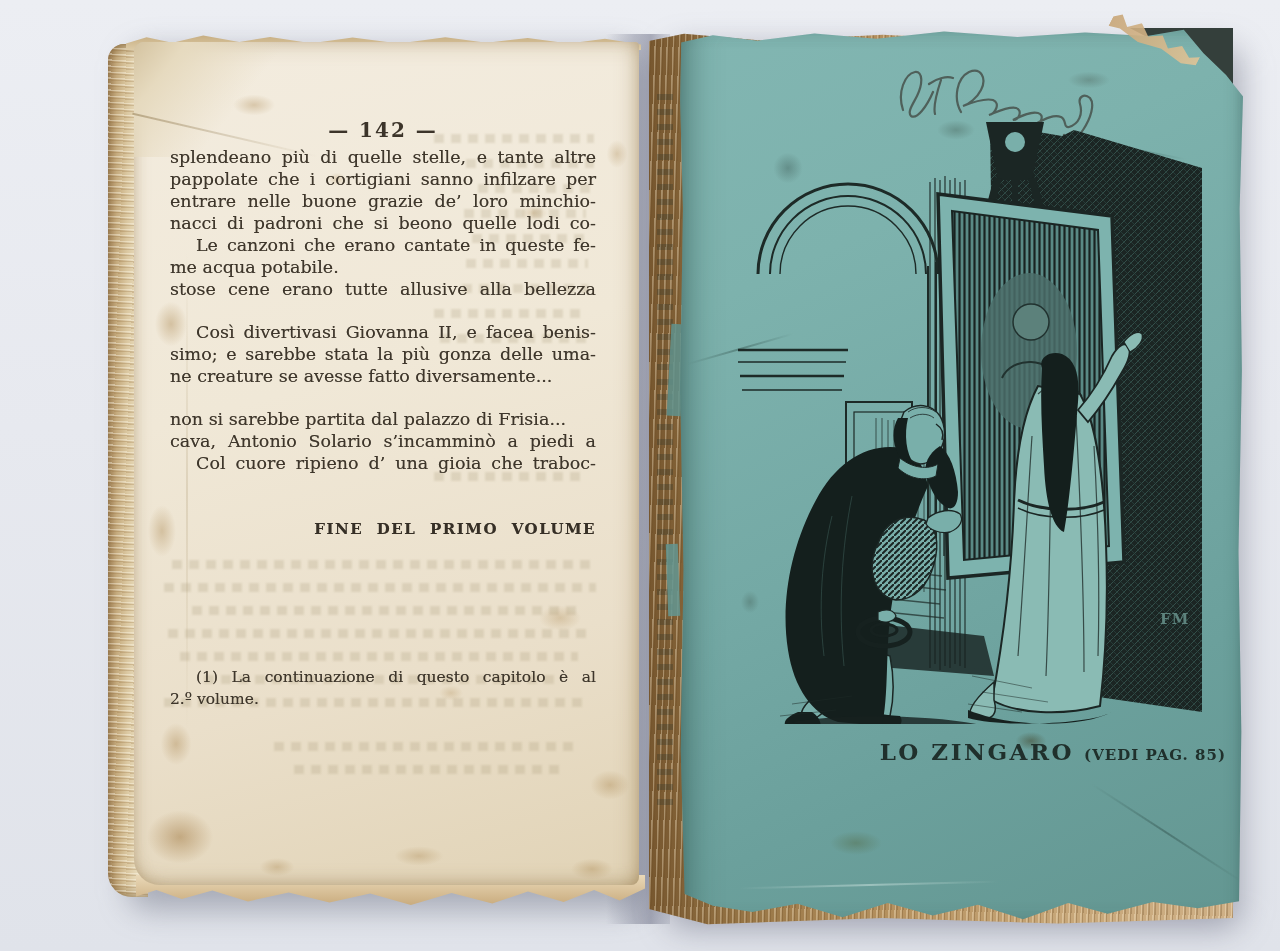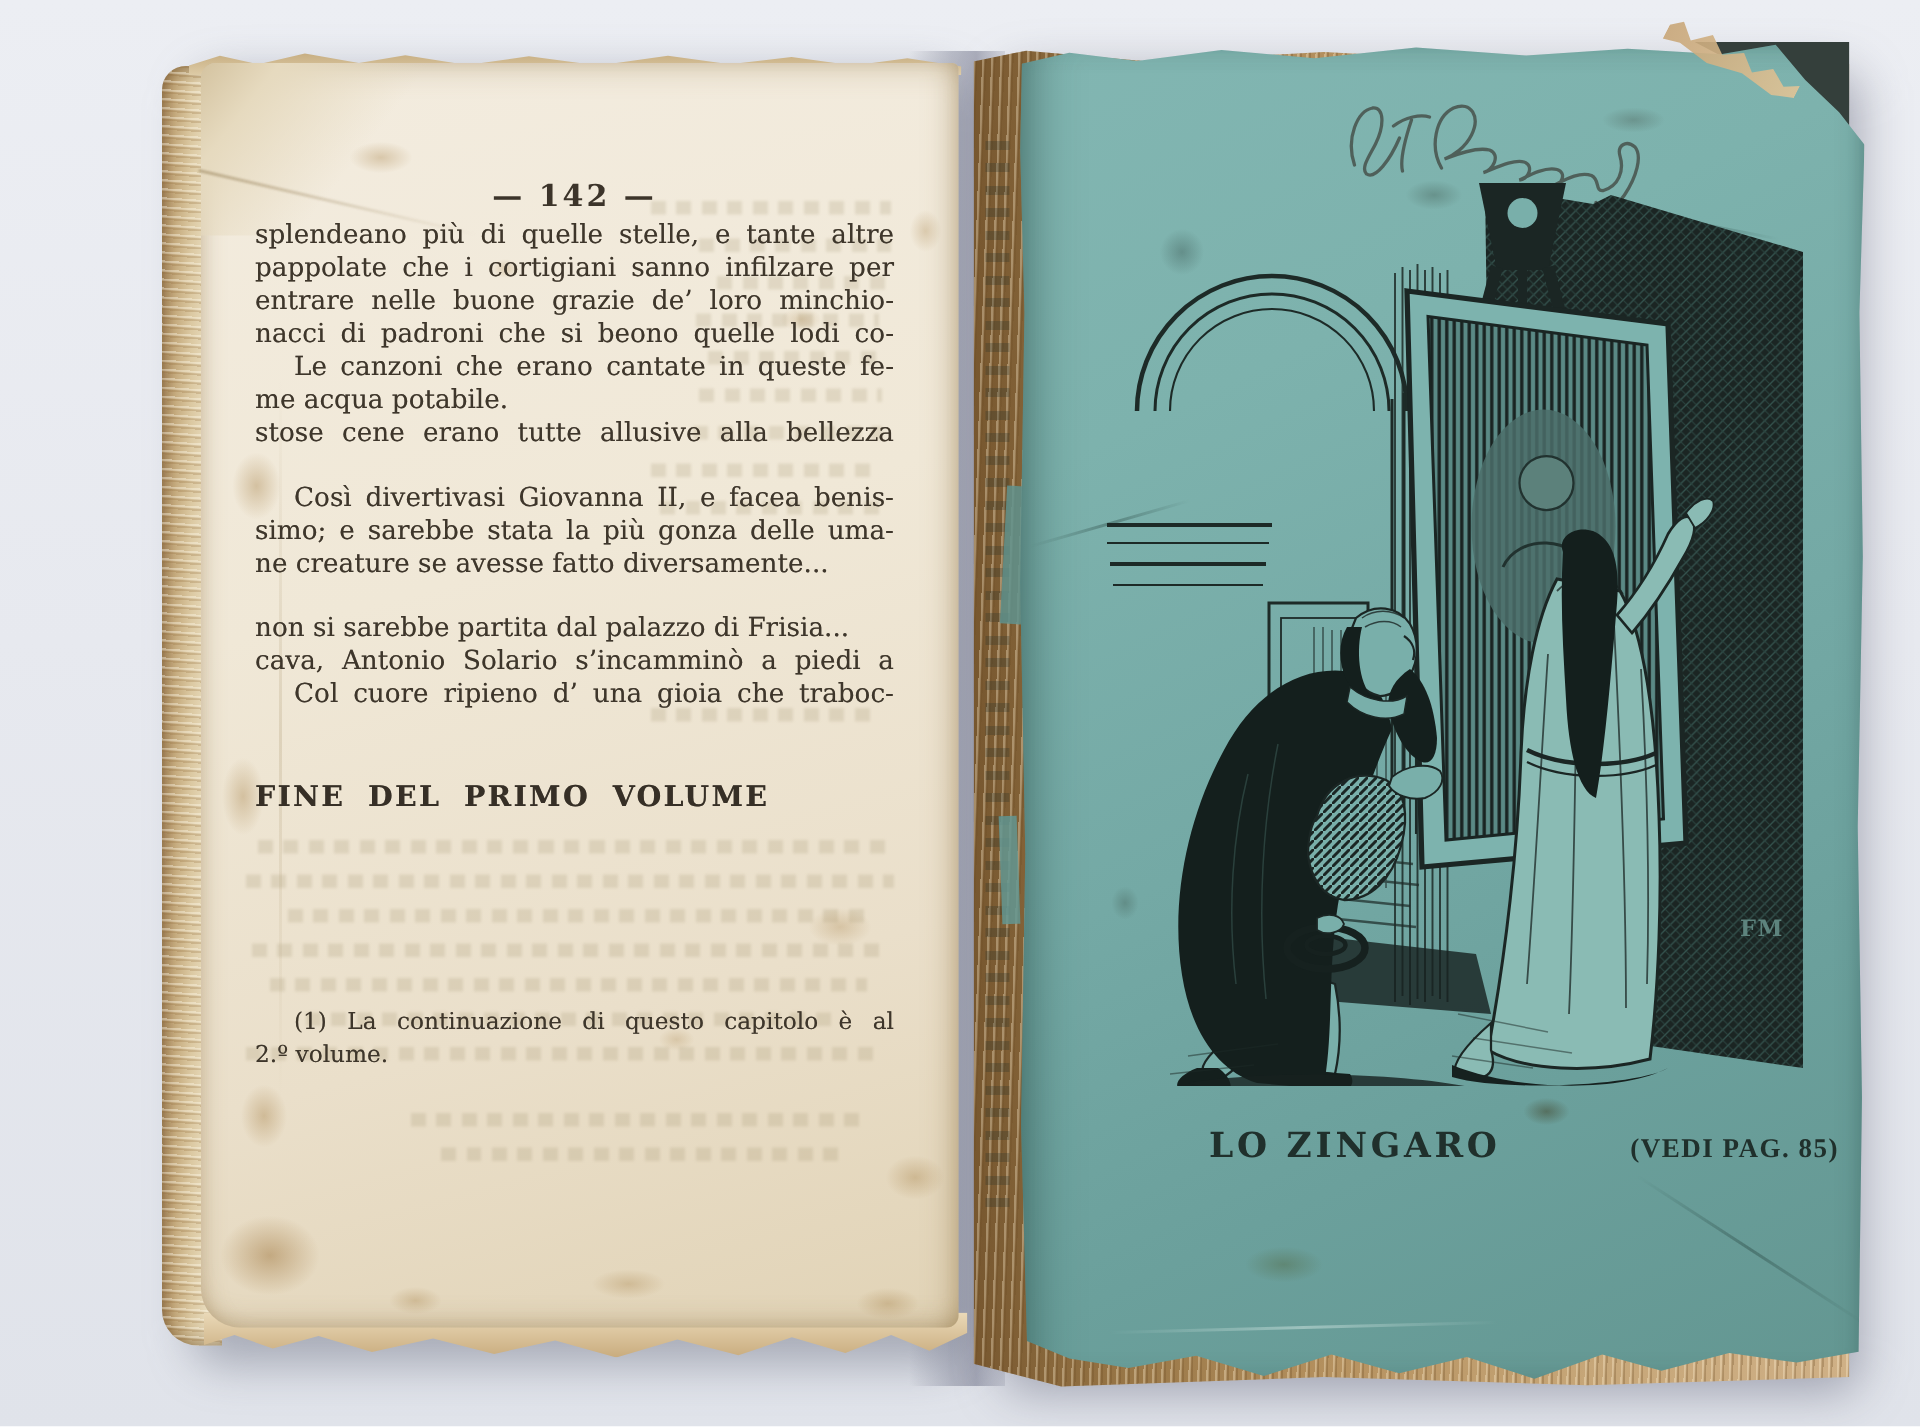--- a/index.html
+++ b/index.html
@@ -76,21 +76,21 @@
     repeating-linear-gradient(90deg,rgba(151,136,98,.35) 0 10px,rgba(151,136,98,0) 10px 17px) 140px 700px/300px 9px no-repeat,
     repeating-linear-gradient(90deg,rgba(151,136,98,.35) 0 10px,rgba(151,136,98,0) 10px 17px) 160px 723px/270px 9px no-repeat;}
   .pagenum{position:absolute;top:76px;left:36px;width:426px;text-align:center;
     font-size:20px;font-weight:bold;letter-spacing:2px;color:#3c342a;z-index:2;}
   .content{position:absolute;left:36px;top:104px;width:426px;color:#3e362b;z-index:2;
     text-shadow:0 0 .4px rgba(62,54,43,.55);}
   .ln{font-size:17.5px;line-height:22px;text-align:justify;text-align-last:justify;white-space:normal;}
   .ln.last{text-align-last:left;}
   .ln.ind{text-indent:26px;}
   .gap{height:21px;}
-  .ending{margin-top:46px;text-align:left;font-size:19px;font-weight:bold;
+  .ending{margin-top:46px;text-align:right;font-size:15px;font-weight:bold;
     letter-spacing:1.5px;word-spacing:7px;color:#362f26;}
   .footnote{margin-top:128px;font-size:15.5px;}
   .footnote .ln{font-size:15.5px;}
   
   .book-right{position:absolute;left:645px;top:24px;width:598px;height:907px;}
   .pages-under{position:absolute;left:4px;top:8px;right:10px;bottom:4px;border-radius:10px;
     background:linear-gradient(90deg,#77572f 0%,#997747 18%,#b69260 42%,#c6a678 70%,#cfb086 100%);
     clip-path:polygon(0 1%,6% .2%,20% 1%,40% .3%,60% 1%,80% .4%,100% 1.2%,99.6% 50%,100% 99%,70% 99.6%,40% 99%,10% 99.7%,0 98%);}
   .pages-under::after{content:"";position:absolute;inset:0;
     background:repeating-linear-gradient(92deg,rgba(255,240,210,.35) 0 1px,rgba(110,78,38,.3) 2px 3px,rgba(110,78,38,0) 3px 6px);}
@@ -122,23 +122,23 @@
   .cr2{right:-14px;bottom:96px;width:180px;transform:rotate(33deg);}
   .cr3{left:60px;bottom:44px;width:260px;transform:rotate(-1.5deg);
     background:linear-gradient(90deg,rgba(235,248,244,0),rgba(235,248,244,.4),rgba(235,248,244,0));}
   .cr4{right:56px;top:118px;width:130px;transform:rotate(11deg);}
   .fray{position:absolute;right:40px;top:6px;width:96px;height:20px;transform:rotate(27deg);opacity:.9;
     background:linear-gradient(90deg,#c8a678,#e0c497);
     clip-path:polygon(0 40%,8% 10%,18% 55%,30% 5%,42% 50%,55% 12%,66% 58%,78% 15%,90% 52%,100% 25%,100% 70%,85% 95%,60% 75%,35% 98%,12% 78%,0 92%);}
   .signature{position:absolute;left:210px;top:26px;width:224px;height:92px;}
   .illustration{position:absolute;left:53px;top:88px;width:470px;height:608px;}
   .caption{position:absolute;left:127px;top:710px;width:420px;display:flex;align-items:baseline;
-    justify-content:space-between;gap:10px;color:#20302c;margin-top:12px;}
+    justify-content:flex-end;gap:10px;color:#20302c;}
   .caption-title{font-size:23px;font-weight:bold;letter-spacing:2.5px;}
-  .caption-note{font-size:18px;font-weight:bold;letter-spacing:1px;font-family:Liberation Serif, serif;}
+  .caption-note{font-size:15px;font-weight:bold;letter-spacing:1px;}
 </style>
 </head>
 <body>
 
 <div class="photo">
 
   <div class="lb-shadow"></div>
   <div class="mid-shadow"></div>
   <div class="rb-shadow"></div>
 

